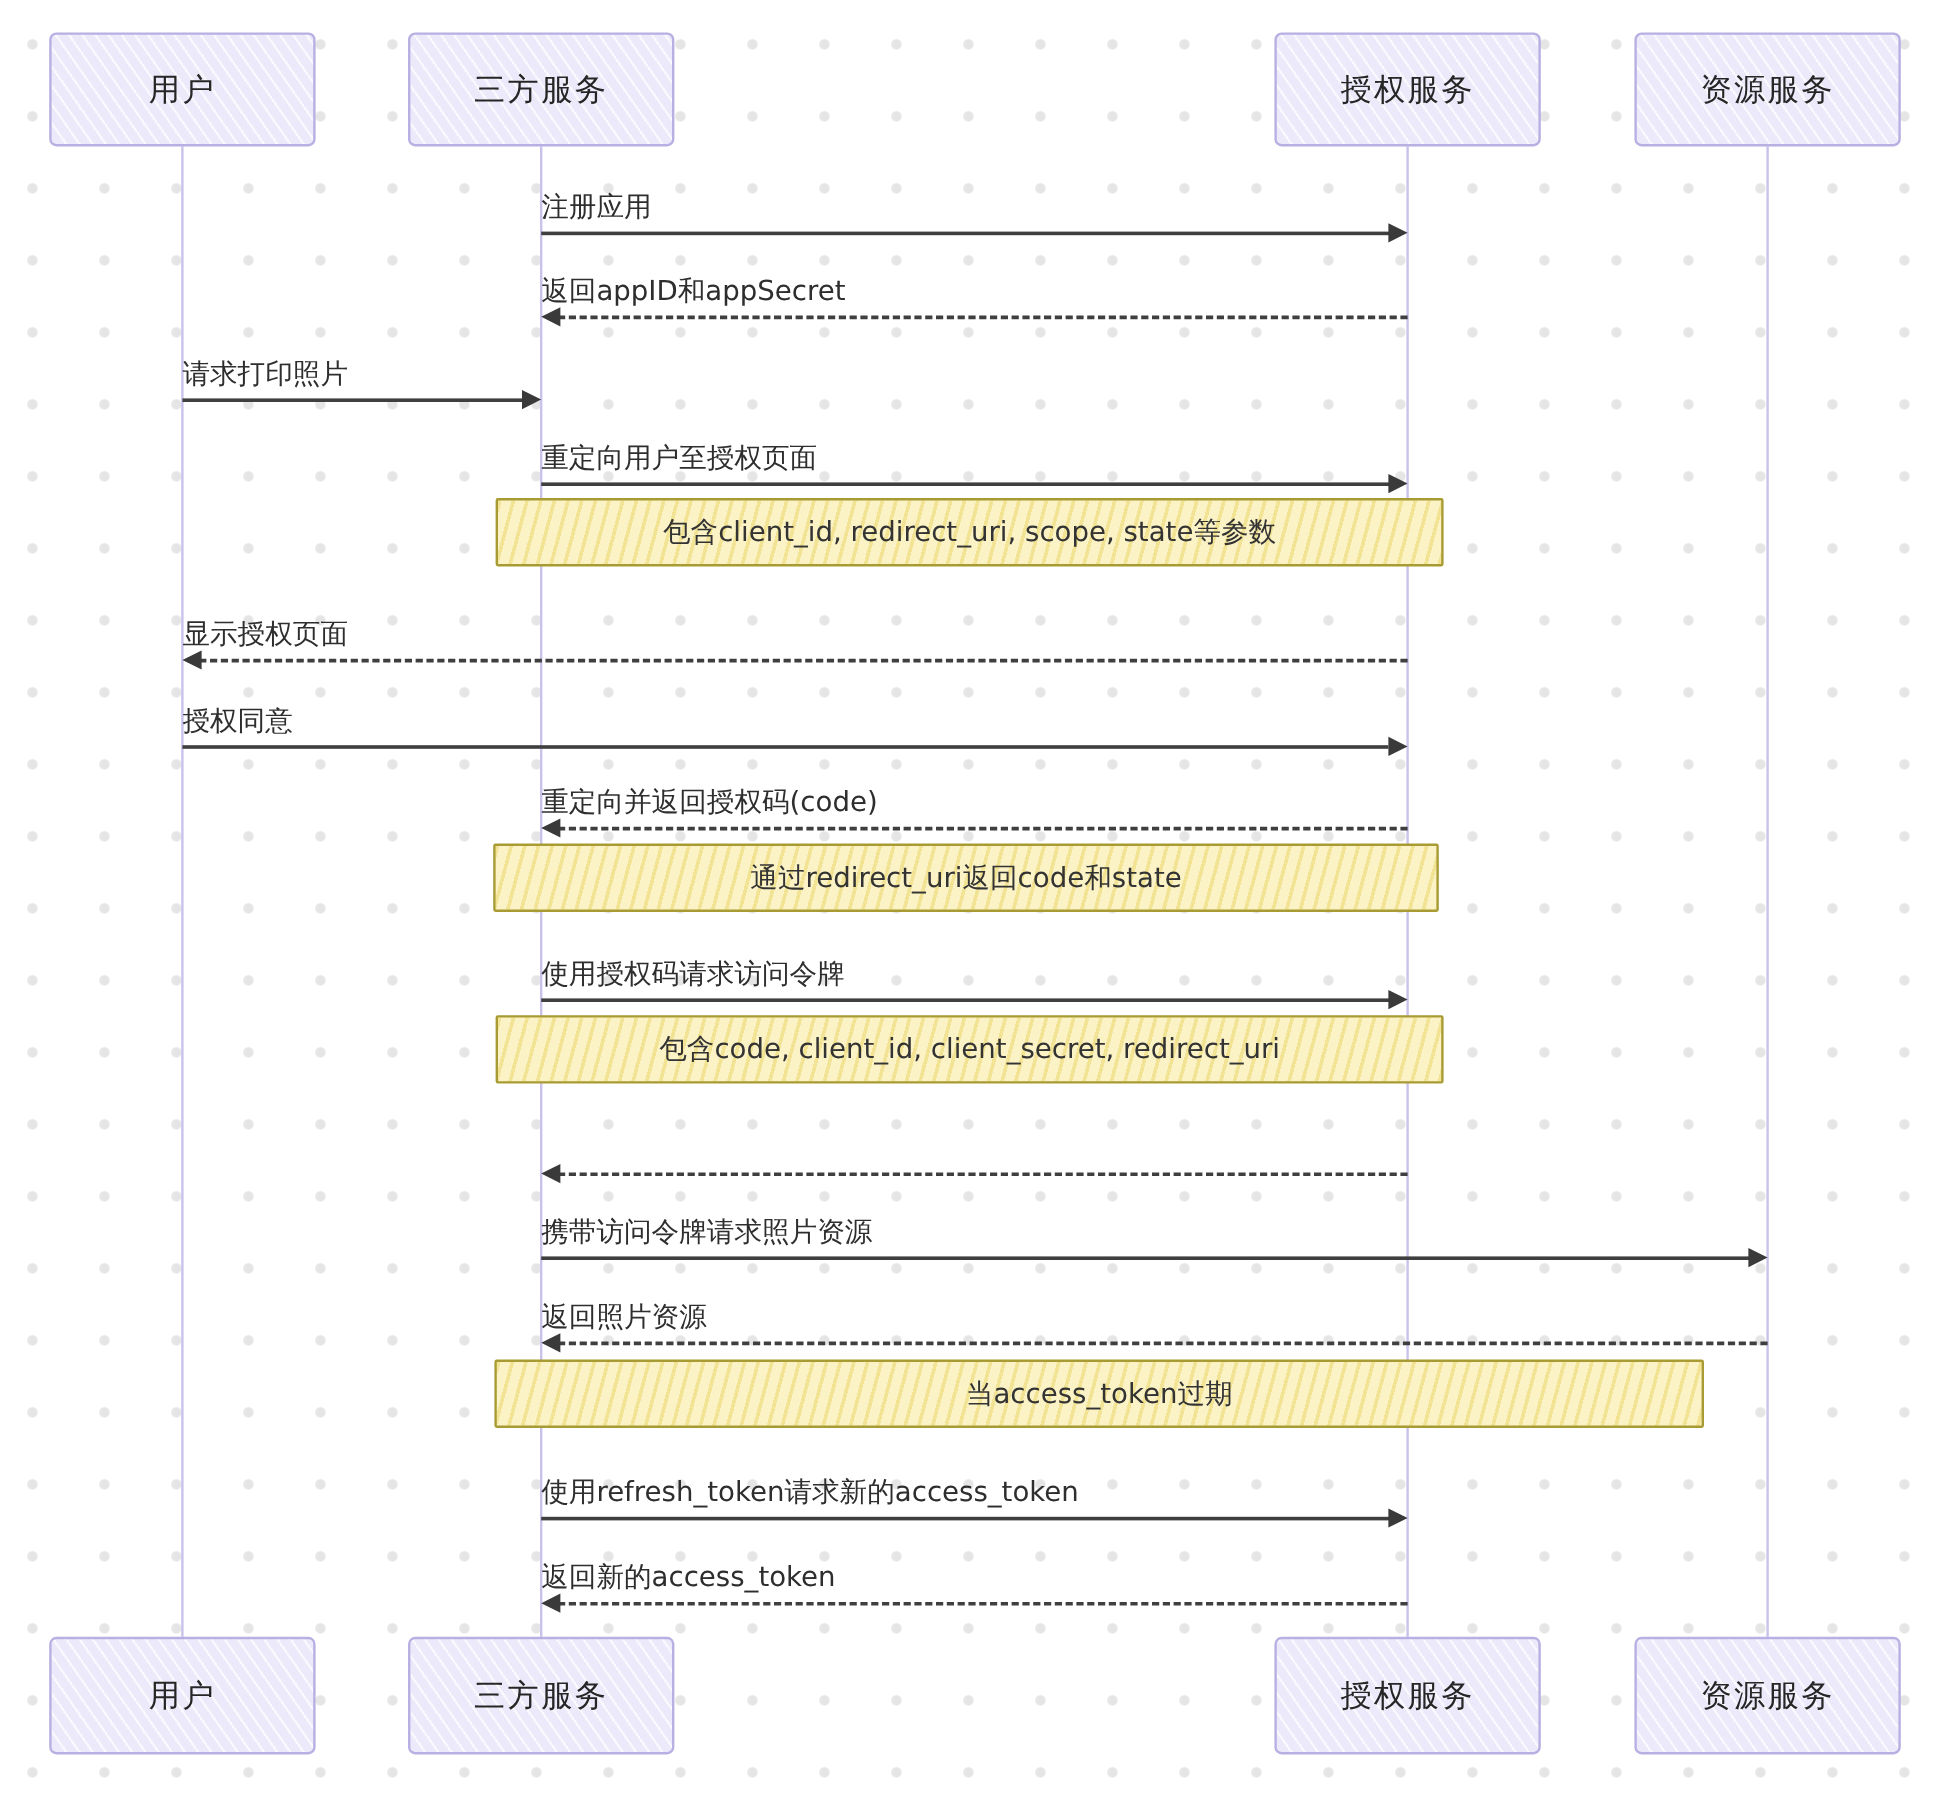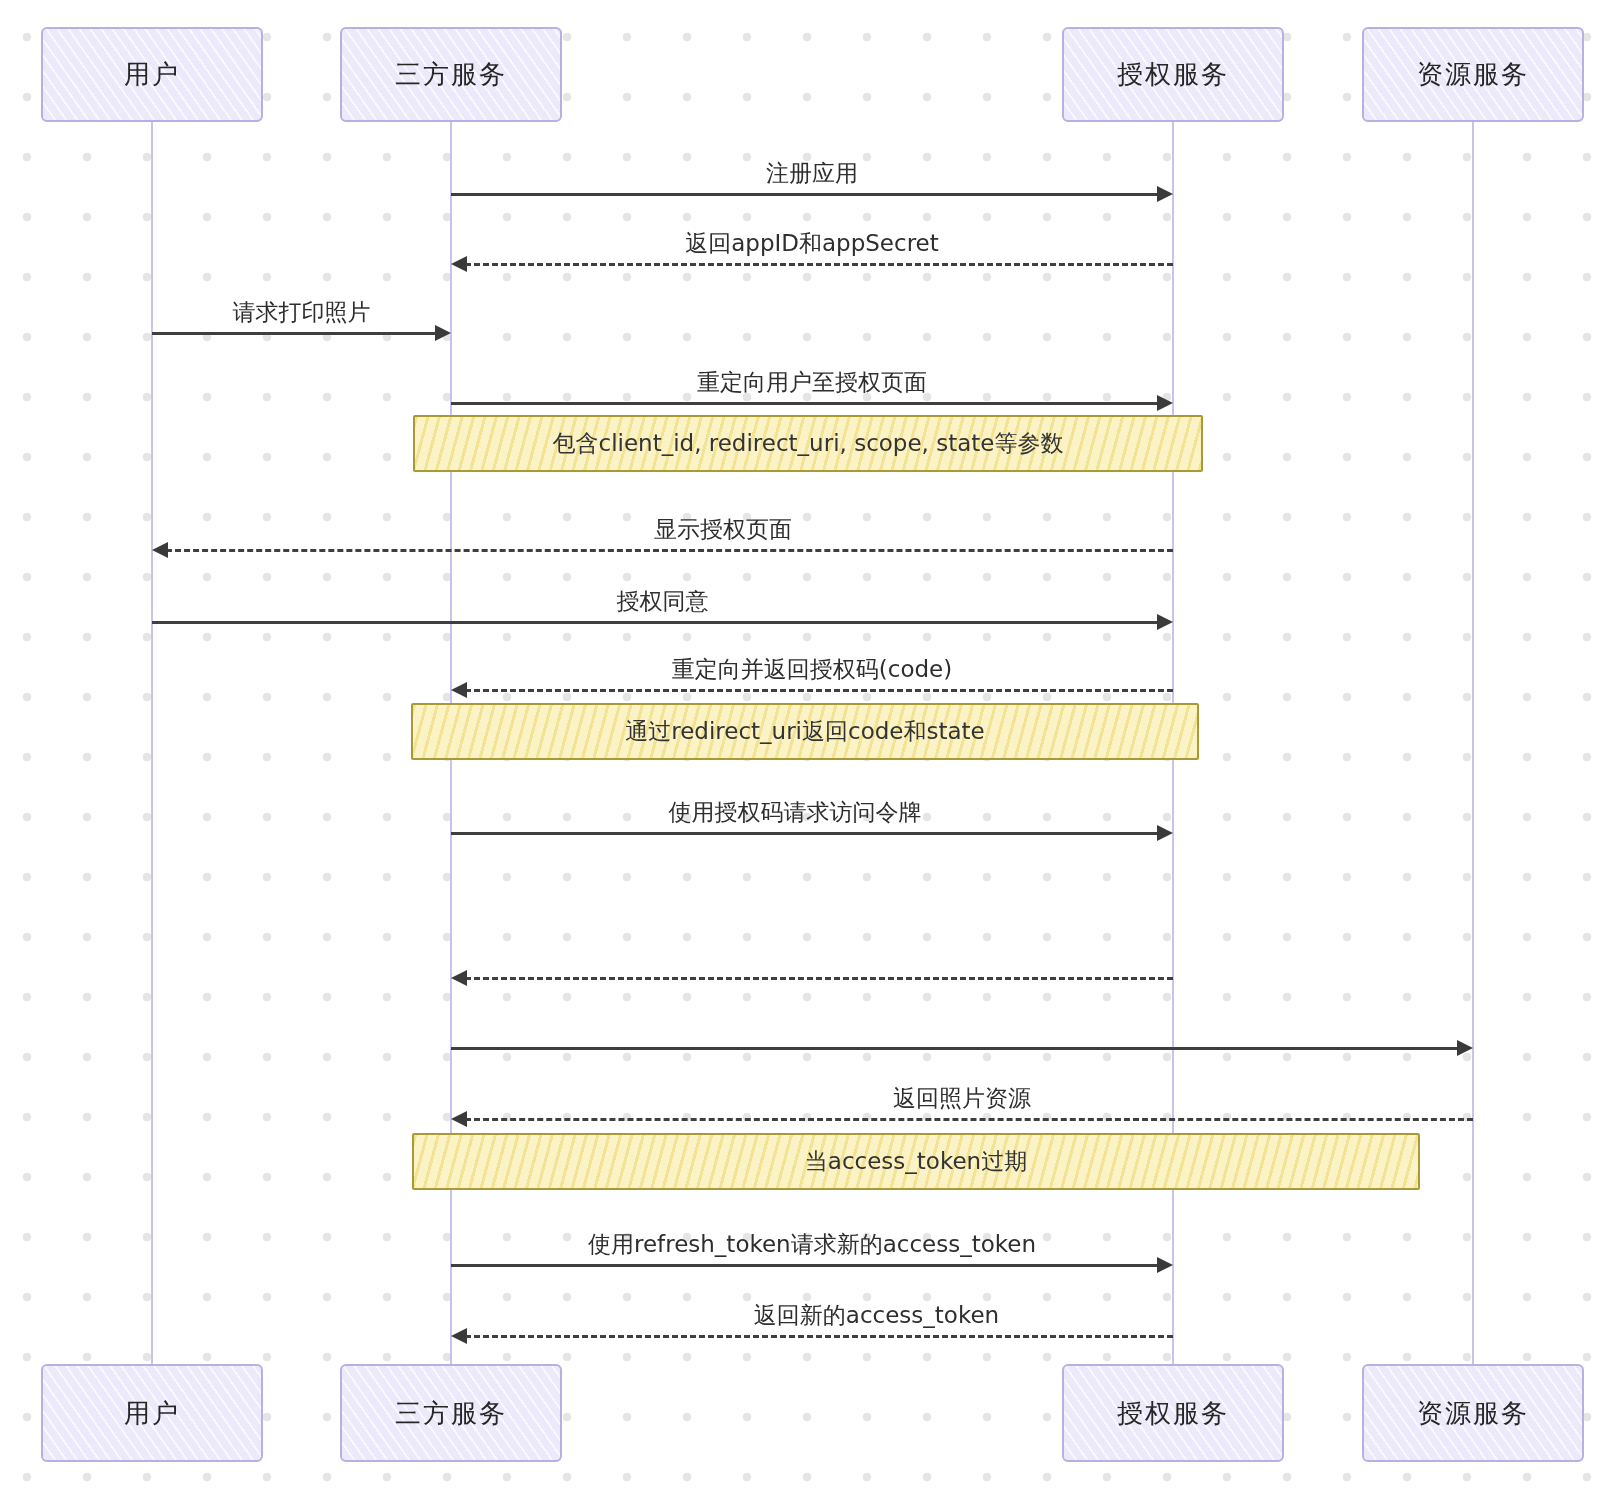--- a/index.html
+++ b/index.html
@@ -22,21 +22,21 @@
     background-color:#eceafa;
     background-image:repeating-linear-gradient(55deg,rgba(255,255,255,0.65) 0 2px,transparent 2px 9px);
     border:2px solid #b7b0e2;border-radius:6px;
     display:flex;align-items:center;justify-content:center;
     font-size:26px;color:#262626;letter-spacing:2px;
     box-sizing:border-box;
   }
   .actor.top{top:27px;height:95px;}
   .actor.bottom{top:1364px;height:98px;}
   .msg-label{
-    position:absolute;text-align:center;height:32px;line-height:32px;
+    position:absolute;height:32px;line-height:32px;
     font-size:23px;color:#2e2e2e;white-space:nowrap;
   }
   .msg-line{position:absolute;height:0;border-top:3px solid #3f3f3f;}
   .msg-line.dashed{border-top-style:dashed;}
   .arrow-right{
     position:absolute;width:0;height:0;
     border-top:8px solid transparent;border-bottom:8px solid transparent;
     border-left:16px solid #3a3a3a;
   }
   .arrow-left{
@@ -105,24 +105,26 @@
   <div class="msg-label" style="left:451px;top:653px;width:722px">重定向并返回授权码(code)</div>
   <div class="msg-line dashed" style="left:465px;top:689px;width:708px"></div>
   <div class="arrow-left" style="left:451px;top:682px"></div>
 
   <div class="note" style="left:411px;top:703px;width:788px;height:57px">通过redirect_uri返回code和state</div>
 
   <div class="msg-label" style="left:451px;top:796px;width:688px">使用授权码请求访问令牌</div>
   <div class="msg-line solid" style="left:451px;top:832px;width:708px"></div>
   <div class="arrow-right" style="left:1157px;top:825px"></div>
 
+  <div class="note" style="left:413px;top:846px;width:790px;height:57px">包含code, client_id, client_secret, redirect_uri</div>
 
   <div class="msg-line dashed" style="left:465px;top:977px;width:708px"></div>
   <div class="arrow-left" style="left:451px;top:970px"></div>
 
+  <div class="msg-label" style="left:451px;top:1011px;width:1022px">携带访问令牌请求照片资源</div>
   <div class="msg-line solid" style="left:451px;top:1047px;width:1008px"></div>
   <div class="arrow-right" style="left:1457px;top:1040px"></div>
 
   <div class="msg-label" style="left:451px;top:1082px;width:1022px">返回照片资源</div>
   <div class="msg-line dashed" style="left:465px;top:1118px;width:1008px"></div>
   <div class="arrow-left" style="left:451px;top:1111px"></div>
 
   <div class="note" style="left:412px;top:1133px;width:1008px;height:57px">当access_token过期</div>
 
   <div class="msg-label" style="left:451px;top:1228px;width:722px">使用refresh_token请求新的access_token</div>

